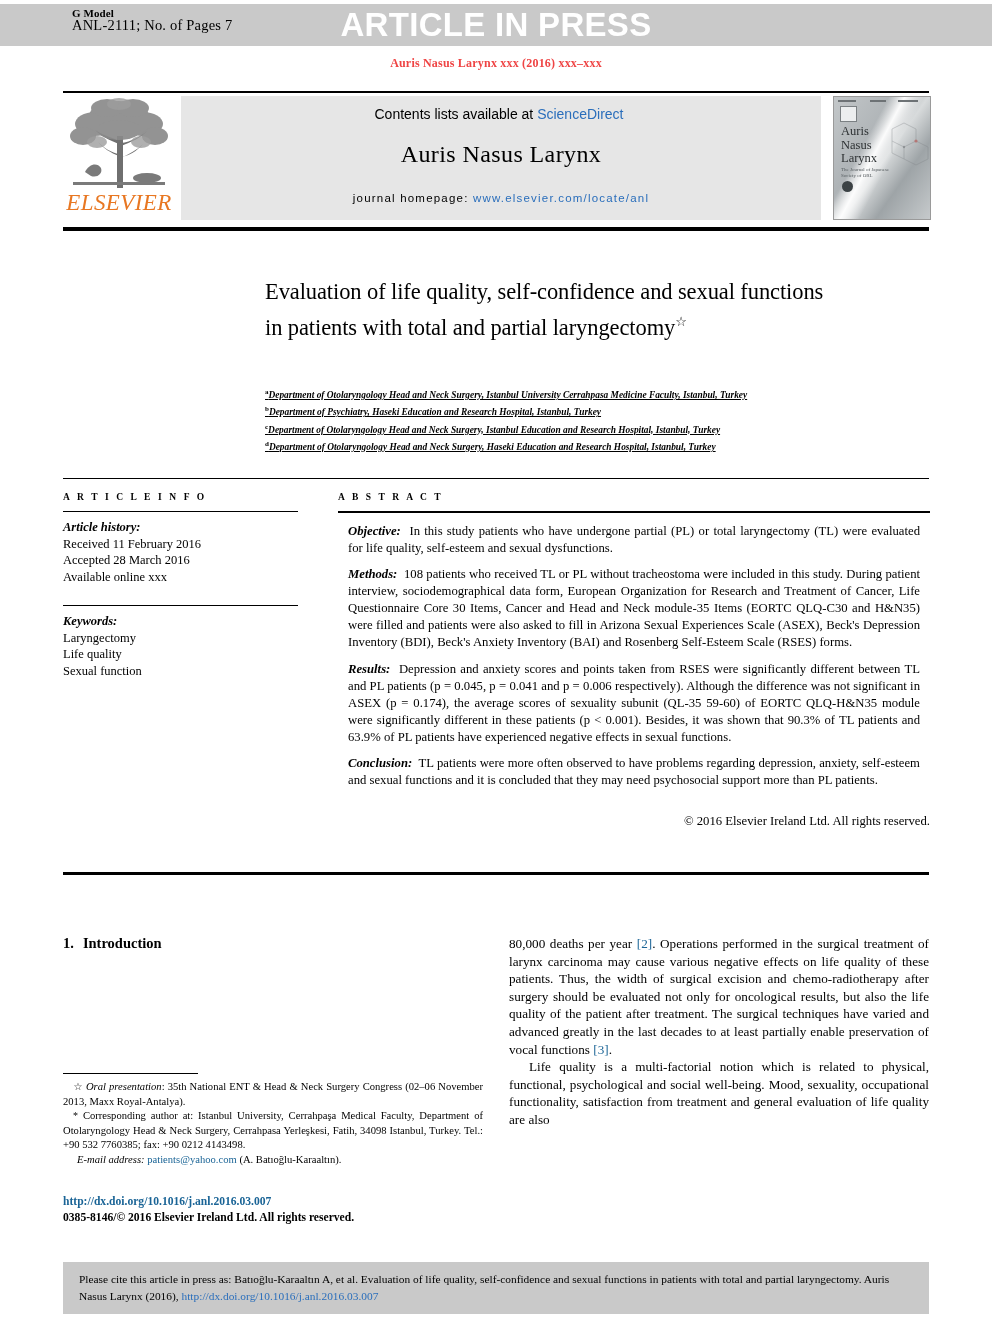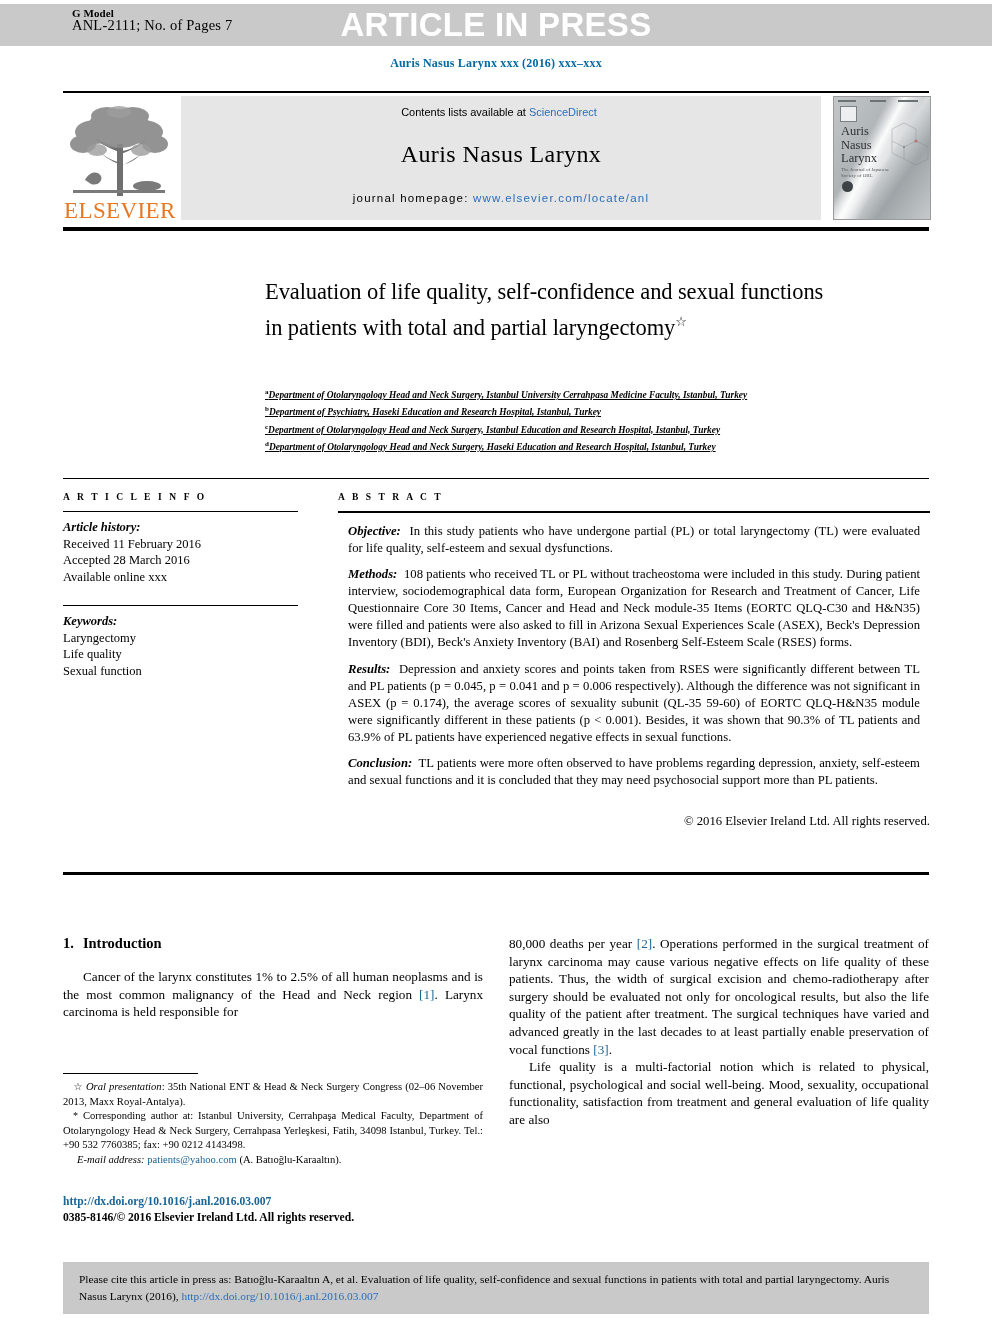--- a/index.html
+++ b/index.html
@@ -52,21 +52,21 @@
     font-size: 33px;
     font-weight: bold;
     letter-spacing: 0.3px;
     line-height: 40px;
   }
   .journalref {
     position: absolute;
     left: 0; top: 56px;
     width: 992px;
     text-align: center;
-    color: #0369a1;
+    color: #ef4444;
     font-size: 12px;
     font-weight: bold;
     letter-spacing: 0.2px;
   }
 
   
   .masthead {
     position: absolute;
     left: 63px; top: 94px;
     width: 866px;
@@ -74,23 +74,24 @@
   }
   .mast-rule-top {
     position: absolute;
     left: 63px; top: 91px;
     width: 866px;
     height: 1.5px;
     background: #000;
   }
   .elsevier-logo {
     position: absolute;
-    left: 0; top: 10px;
+    left: 0; top: 2px;
     width: 112px;
     height: 124px;
+    font-style: italic;
   }
   .tree {
     position: absolute;
     left: 4px; top: 0px;
     width: 104px;
     height: 95px;
   }
   .els-word {
     position: absolute;
     left: 1px; top: 94px;
@@ -108,21 +109,21 @@
     width: 640px;
     height: 124px;
     background: #e6e6e6;
   }
   .contents-line {
     position: absolute;
     left: 0; top: 10px;
     width: 636px;
     text-align: center;
     font-family: "Liberation Sans", sans-serif;
-    font-size: 11px;
+    font-size: 14px;
   }
   .contents-line .sd { color: #2a6ebb; }
   .journal-title {
     position: absolute;
     left: 0; top: 45px;
     width: 640px;
     text-align: center;
     font-size: 24px;
     letter-spacing: 0.4px;
   }
@@ -492,21 +493,20 @@
       <div class="copyright">© 2016 Elsevier Ireland Ltd. All rights reserved.</div>
     </div>
   </div>
 
   <div class="sec-rule-bottom"></div>
 
   <div class="col-left">
     <div class="h2">
       <span class="num">1.</span><span>Introduction</span>
     </div>
-    <p class="btext"><span class="indent"></span><span>Cancer of the larynx constitutes 1% to 2.5% of all human neoplasms and is the most common malignancy of the Head and Neck region </span><span class="ref">[1]</span><span>. Larynx carcinoma is held responsible for</span></p>
   </div>
 
   <div class="col-right">
     <p class="btext"><span>80,000 deaths per year </span><span class="ref">[2]</span><span>. Operations performed in the surgical treatment of larynx carcinoma may cause various negative effects on life quality of these patients. Thus, the width of surgical excision and chemo-radiotherapy after surgery should be evaluated not only for oncological results, but also the life quality of the patient after treatment. The surgical techniques have varied and advanced greatly in the last decades to at least partially enable preservation of vocal functions </span><span class="ref">[3]</span><span>.</span></p>
     <p class="btext"><span class="indent"></span><span>Life quality is a multi-factorial notion which is related to physical, functional, psychological and social well-being. Mood, sexuality, occupational functionality, satisfaction from treatment and general evaluation of life quality are also</span></p>
   </div>
 
   <div class="fn-rule"></div>
   <div class="footnotes">
     <p><span class="indent" style="display:inline-block;width:10px"></span><span class="mark">☆</span> <i>Oral presentation</i><span>: 35th National ENT &amp; Head &amp; Neck Surgery Congress (02–06 November 2013, Maxx Royal-Antalya).</span></p>

